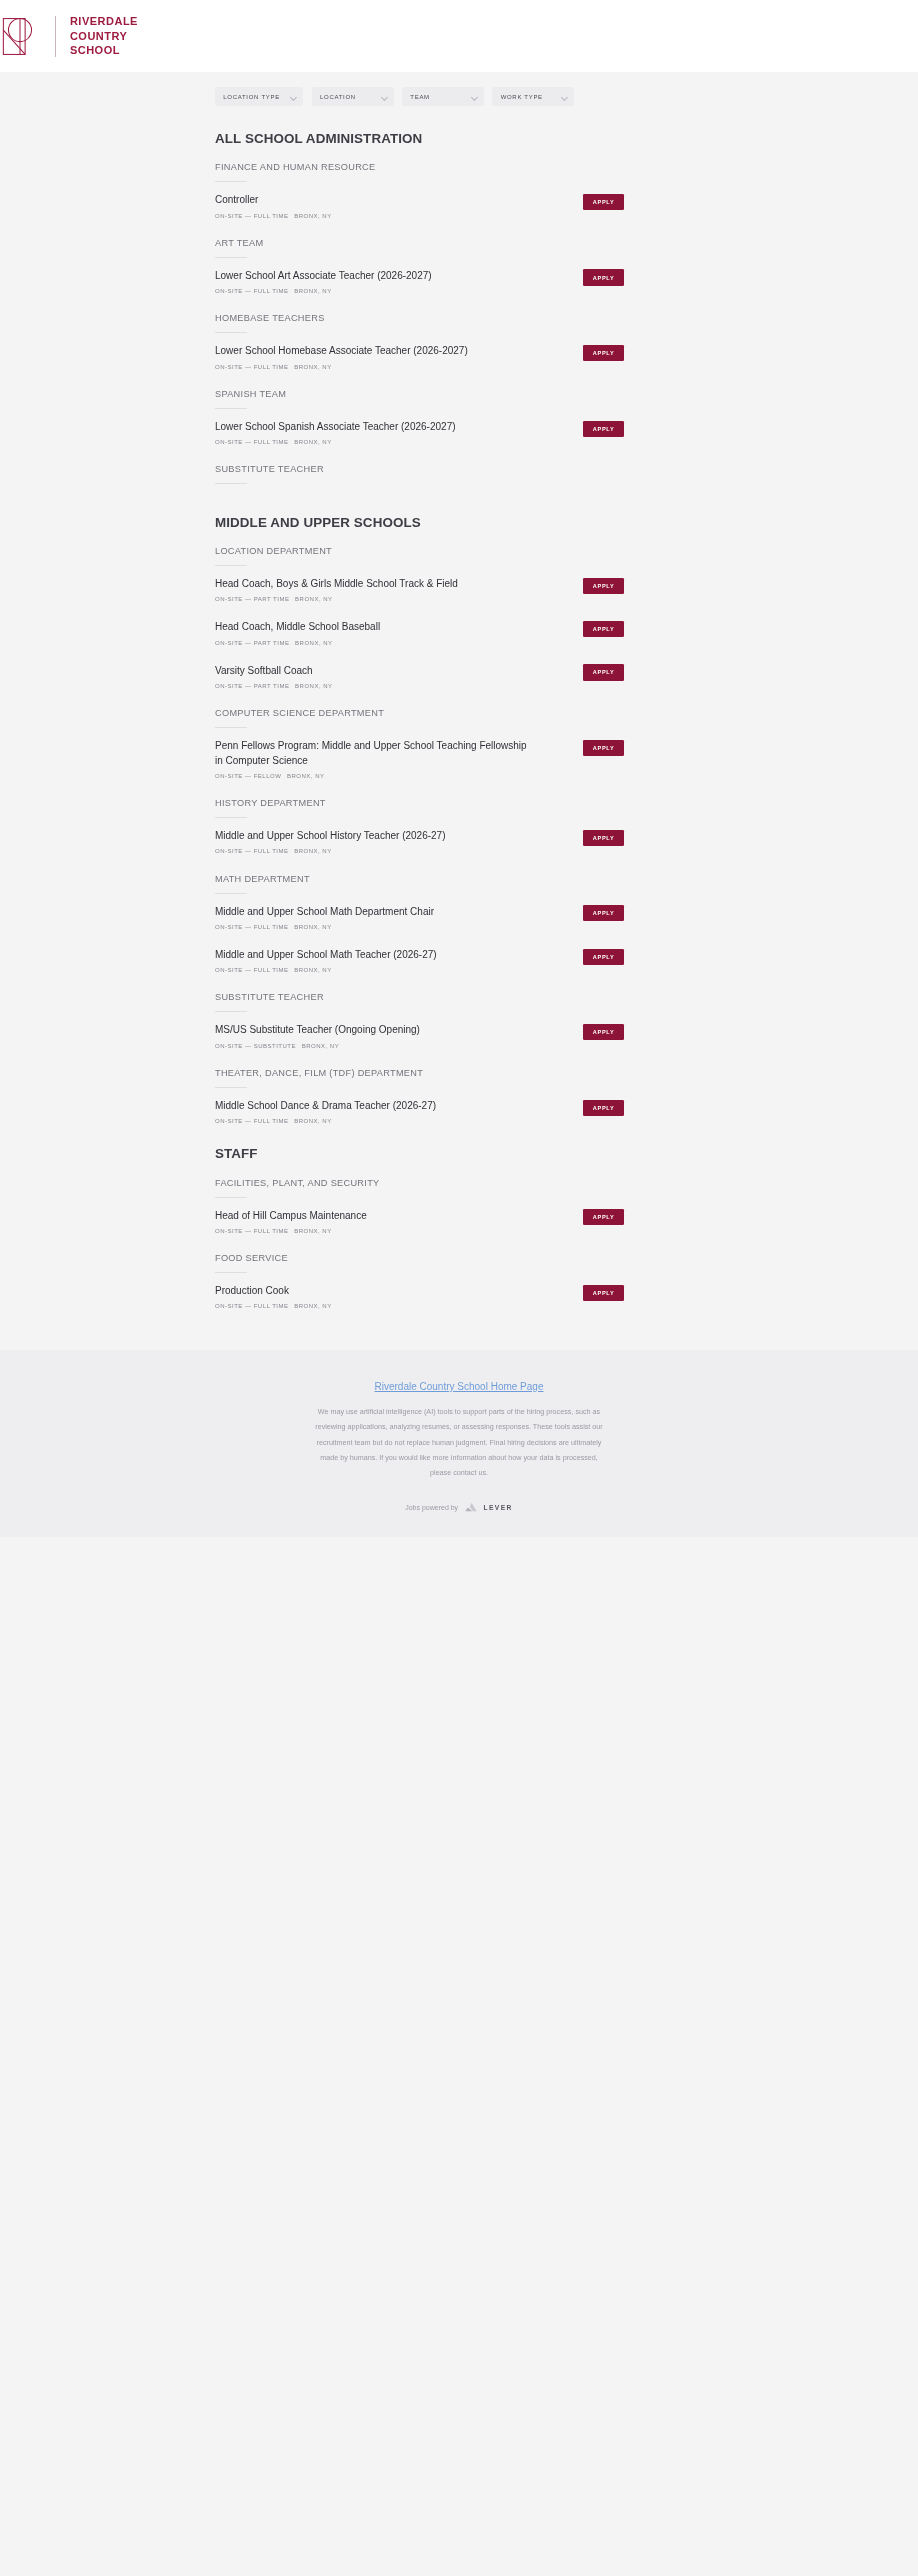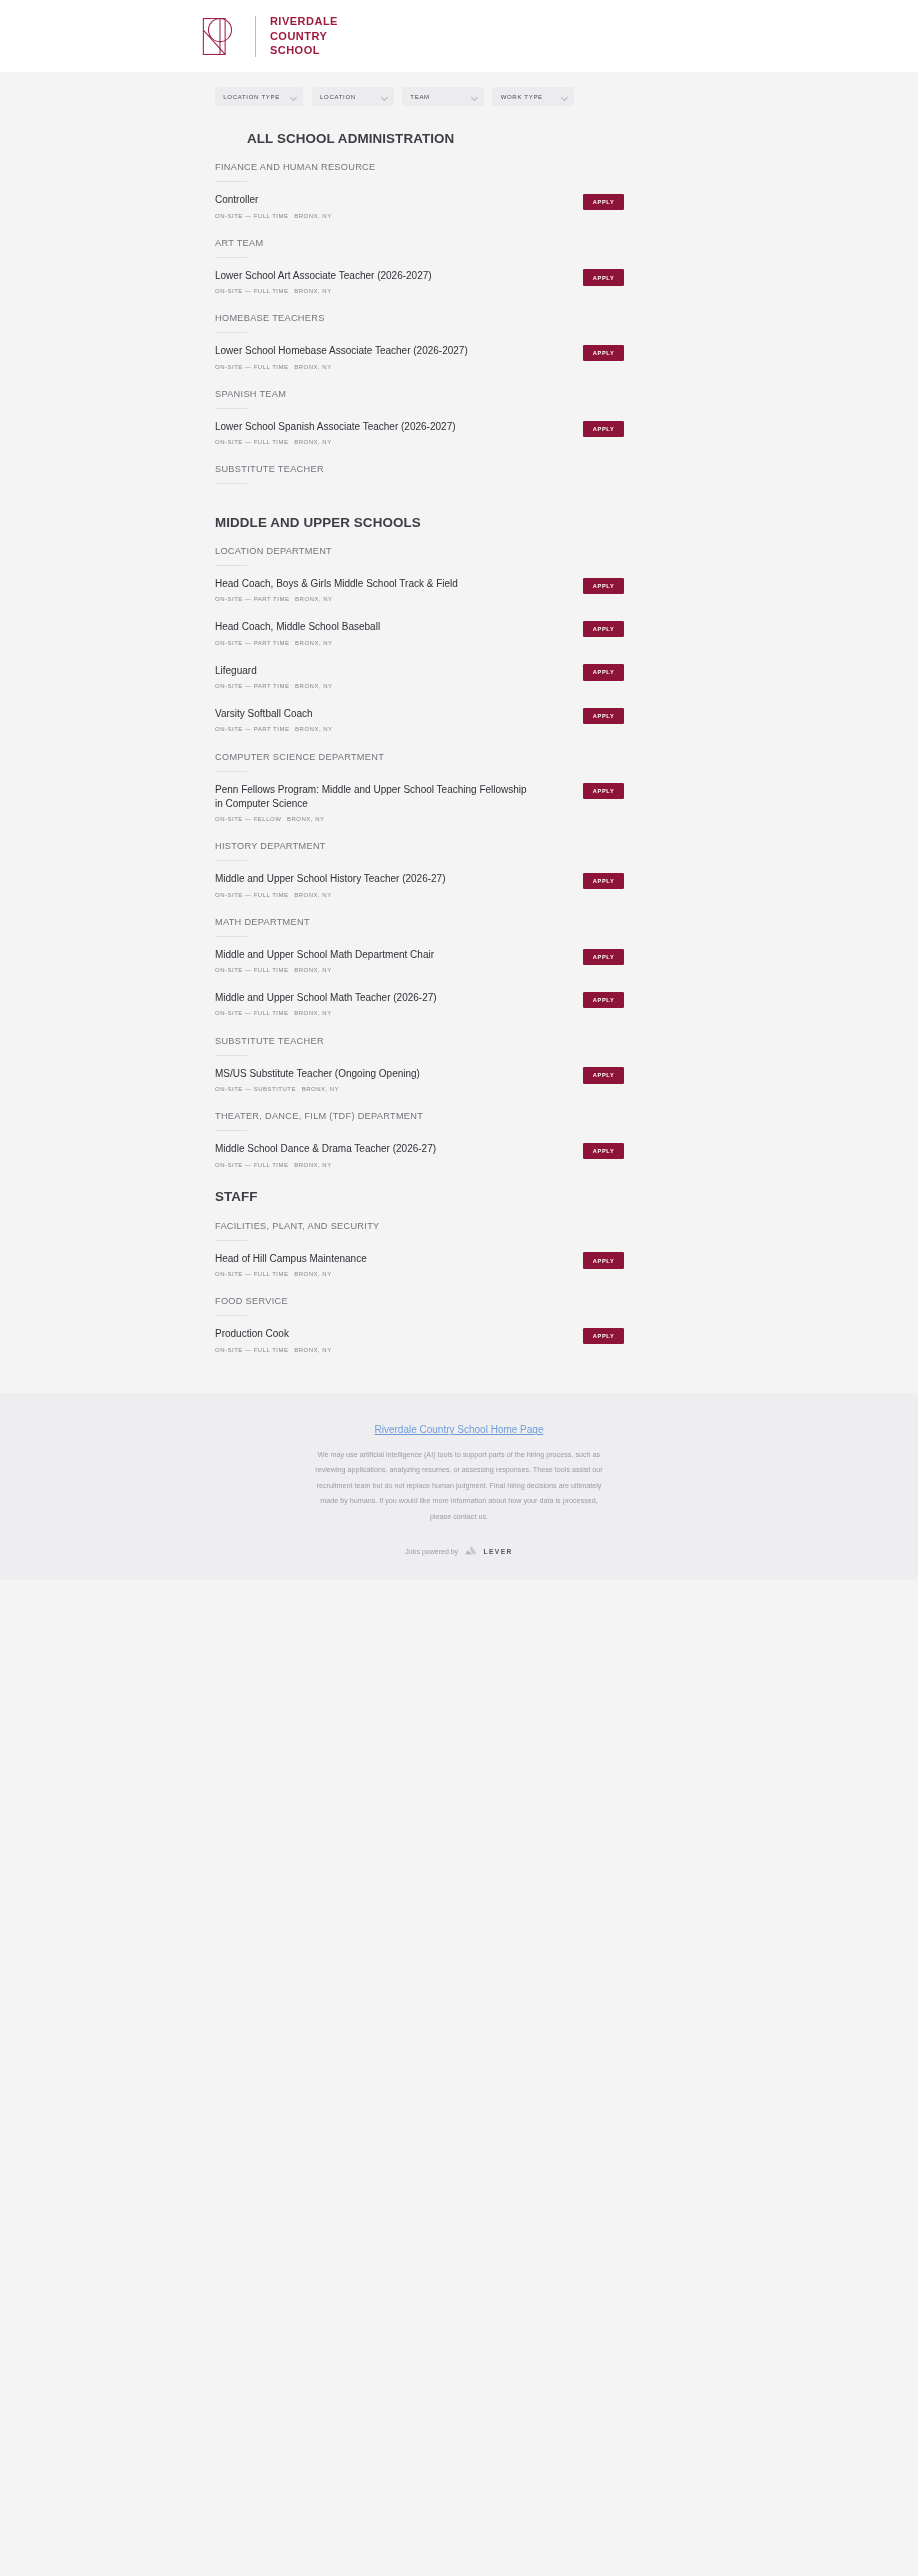--- a/index.html
+++ b/index.html
@@ -14,21 +14,20 @@
     min-height: 2576px;
     position: relative;
   }
 
   
   .masthead {
     background: #ffffff;
     height: 72px;
     display: flex;
     align-items: center;
-    padding-left: 200px;
   }
   .brand {
     display: flex;
     align-items: center;
     gap: 0;
   }
   .brand-mark {
     width: 40px;
     height: 41px;
     flex: 0 0 auto;
@@ -99,21 +98,21 @@
 
   .group-title {
     font-size: 13.4px;
     font-weight: 700;
     color: #3d3d45;
     letter-spacing: 0.1px;
     margin: 0;
     padding-top: 19px;
     padding-bottom: 0;
   }
-  .group:first-child .group-title { padding-top: 3.8px; margin-left: 32px; }
+  .group:first-child .group-title { padding-top: 3.8px; }
 
   .dept {
     padding-top: 16.6px;
   }
   .dept-title {
     font-size: 9.2px;
     font-weight: 400;
     color: #73737c;
     letter-spacing: 0.3px;
     margin: 0 0 9px 0;
@@ -317,27 +316,20 @@
         </div>
         <div class="posting">
           <div class="posting-info">
             <div class="posting-title">Head Coach, Middle School Baseball</div>
             <div class="posting-meta"><span>ON-SITE — PART TIME</span><span class="sep"></span><span>BRONX, NY</span></div>
           </div>
           <button class="apply-btn">APPLY</button>
         </div>
         <div class="posting">
           <div class="posting-info">
-            <div class="posting-title">Lifeguard</div>
-            <div class="posting-meta"><span>ON-SITE — PART TIME</span><span class="sep"></span><span>BRONX, NY</span></div>
-          </div>
-          <button class="apply-btn">APPLY</button>
-        </div>
-        <div class="posting">
-          <div class="posting-info">
             <div class="posting-title">Varsity Softball Coach</div>
             <div class="posting-meta"><span>ON-SITE — PART TIME</span><span class="sep"></span><span>BRONX, NY</span></div>
           </div>
           <button class="apply-btn">APPLY</button>
         </div>
       </div>
       <div class="dept">
         <h3 class="dept-title">COMPUTER SCIENCE DEPARTMENT</h3>
         <div class="dept-rule"></div>
         <div class="posting">

